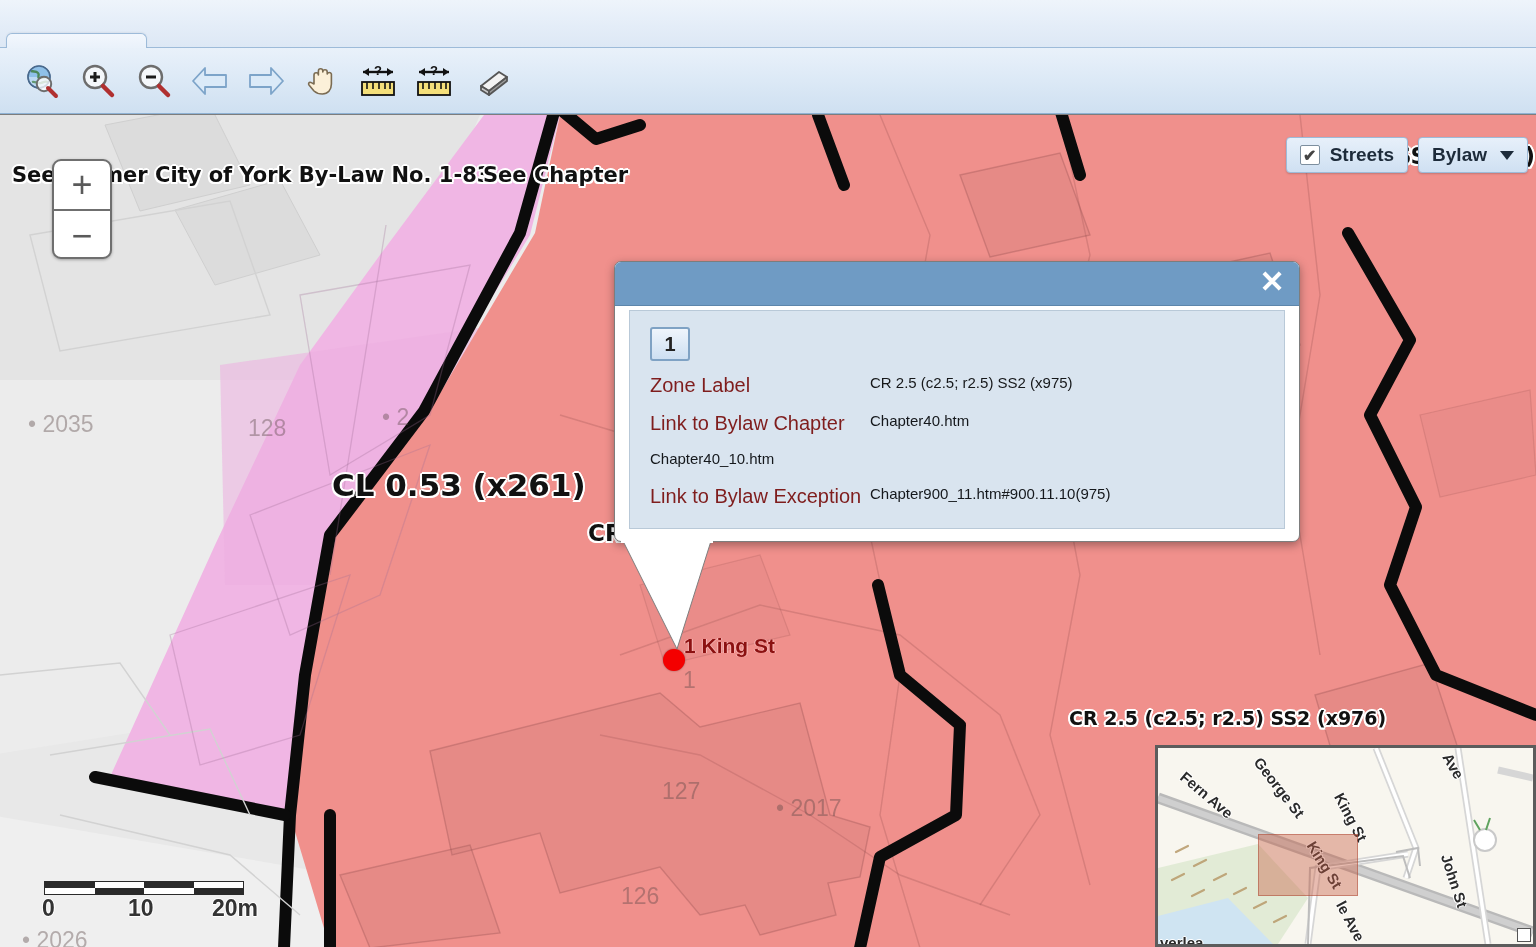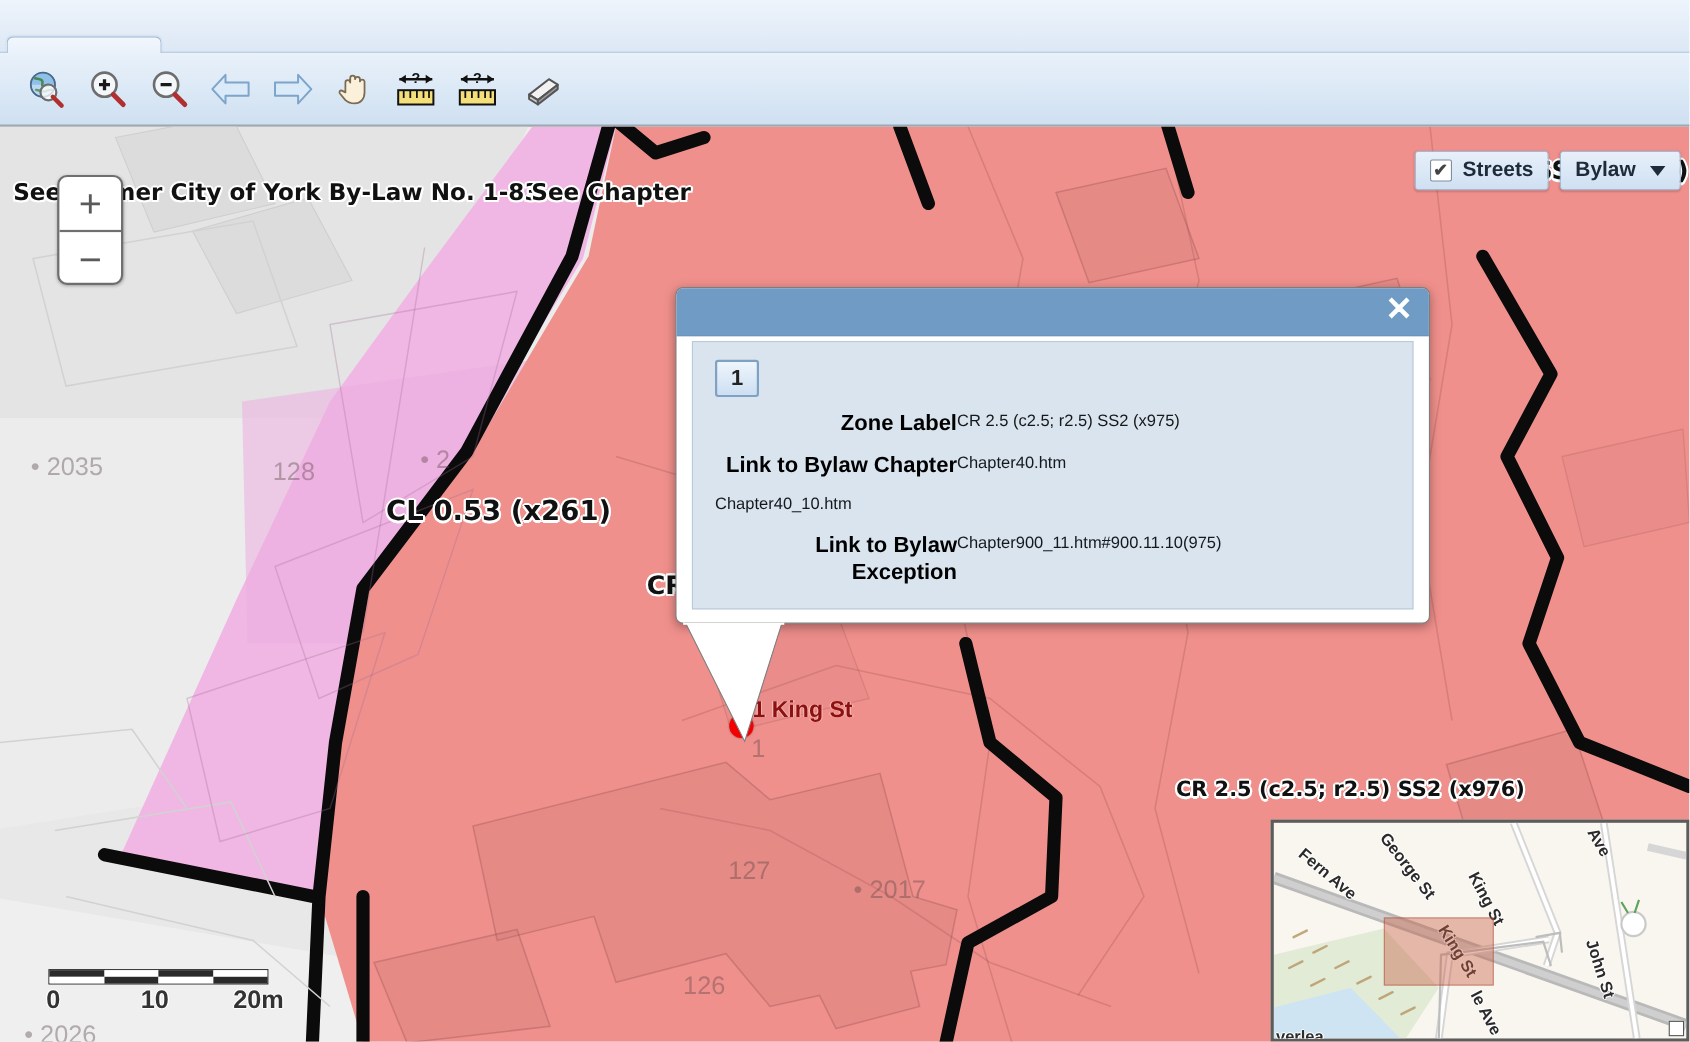--- a/index.html
+++ b/index.html
@@ -167,22 +167,22 @@
   }
   .idx-btn {
     margin-left: 20px; width: 40px; height: 34px;
     background: linear-gradient(to bottom, #eff5fc 0%, #cddff2 100%);
     border: 2px solid #7fa2c4; border-radius: 3px;
     display: flex; align-items: center; justify-content: center;
     font-size: 20px; font-weight: bold; color: #222; cursor: pointer;
   }
   .kv { display: flex; padding: 2px 0 2px 20px; align-items: flex-start; }
   .kv .k {
-    width: 220px; flex: 0 0 220px; font-size: 20px; font-weight: bold; color: #000000;
-    line-height: 1.24; padding-top: 2px; text-align: right;
+    width: 220px; flex: 0 0 220px; font-size: 20px; font-weight: normal; color: #7f1d1d;
+    line-height: 1.24; padding-top: 2px;
   }
   .kv .v { font-size: 15px; color: #16181a; line-height: 1.6; }
   .kv .v a { color: #15181c; cursor: pointer; }
   .kv.first { padding-top: 10px; }
   .kv.spaced { padding-top: 9px; }
   .popup-tail { position: absolute; left: 0; top: 100%; pointer-events: none; }
 </style>
 </head>
 <body>
 
@@ -380,21 +380,21 @@
       </div>
       <div class="layerbtn">
         <span>Bylaw</span>
         <span class="caret"></span>
       </div>
     </div>
 
     <div id="map-label-layer">
         <div class="maplabel" style="left: 12px; top: 48px; font-size: 21px;">See Former City of York By-Law No. 1-83</div>
         <div class="maplabel" style="left: 483px; top: 48px; font-size: 21px;">See Chapter</div>
-        <div class="maplabel" style="left: 332px; top: 335px; font-size: 25px; margin-left: 19px;">CL 0.53 (x261)</div>
+        <div class="maplabel" style="left: 332px; top: 352px; font-size: 31px;">CL 0.53 (x261)</div>
         <div class="maplabel" style="left: 588px; top: 405px; font-size: 23px;">CR</div>
         <div class="maplabel" style="left: 1069px; top: 592px; font-size: 19px;">CR 2.5 (c2.5; r2.5) SS2  (x976)</div>
         <div class="maplabel" style="left: 1395px; top: 28px; font-size: 23px;">SS2  (x975)</div>
       </div>
     <div id="parcel-number-layer">
         <div class="parcelnum" style="left: 28px; top: 296px;">• 2035</div>
         <div class="parcelnum" style="left: 382px; top: 289px;">• 2</div>
         <div class="parcelnum" style="left: 248px; top: 300px;">128</div>
         <div class="parcelnum" style="left: 662px; top: 663px;">127</div>
         <div class="parcelnum" style="left: 776px; top: 680px;">• 2017</div>

